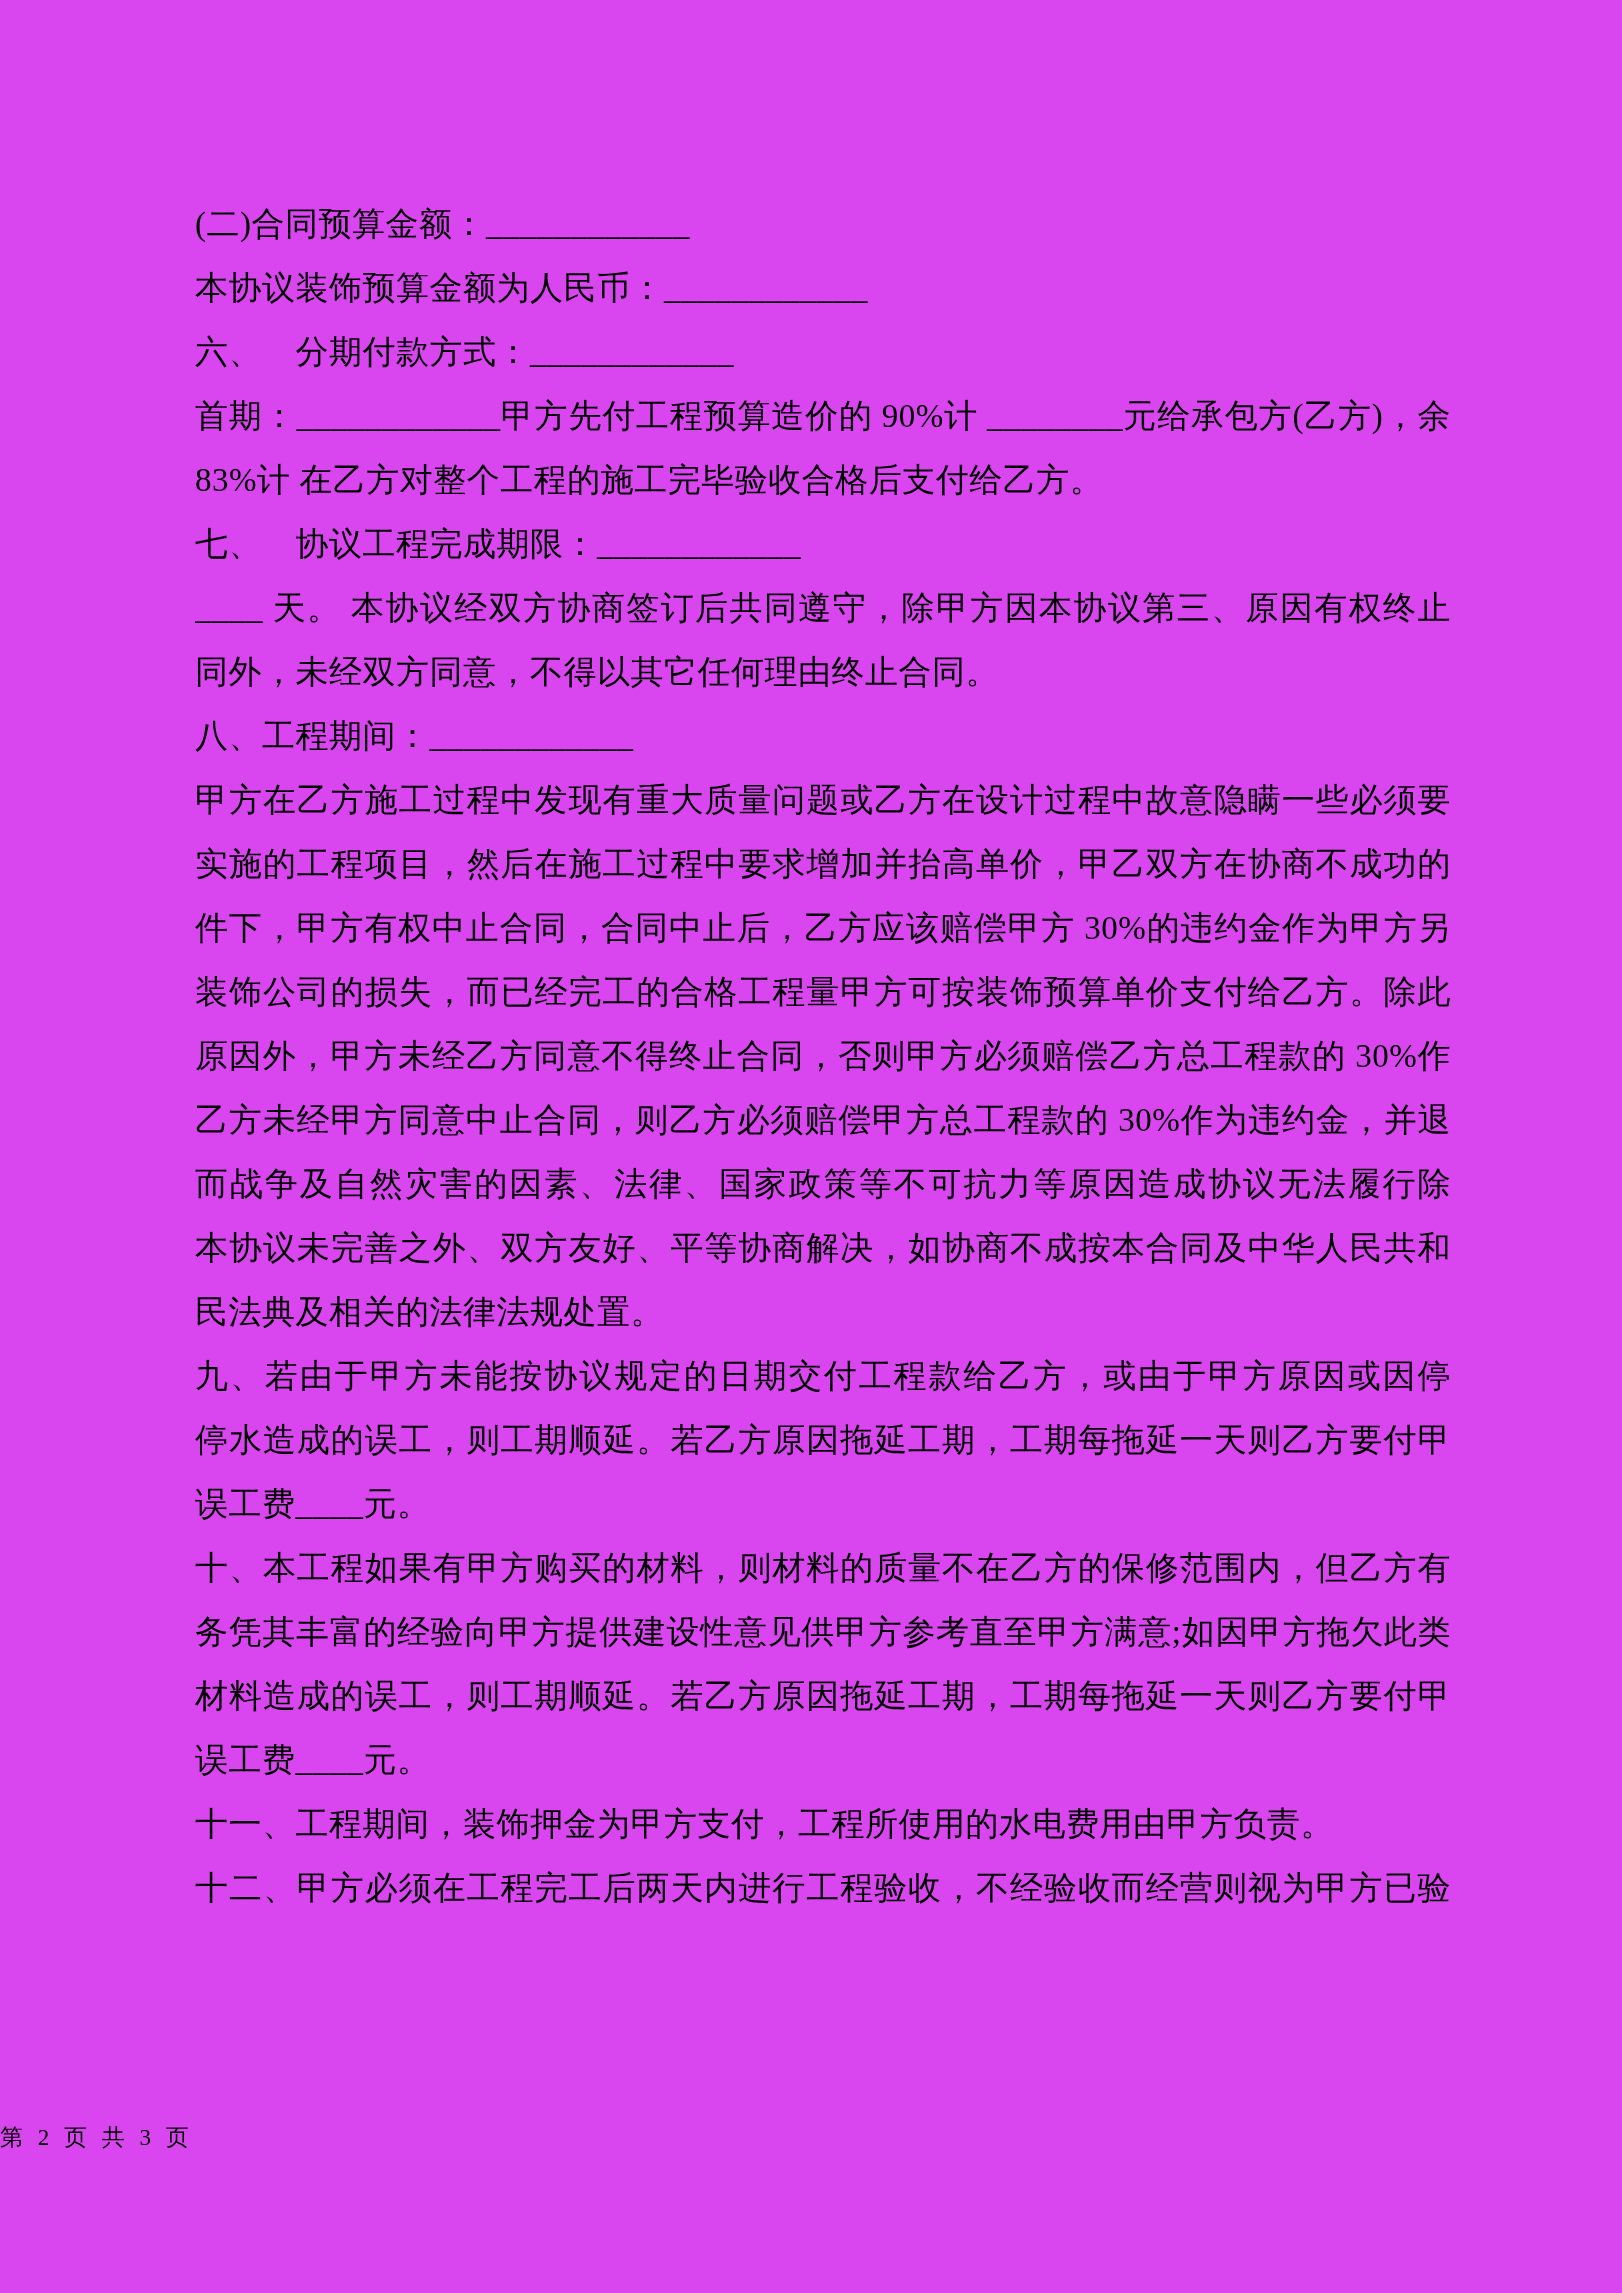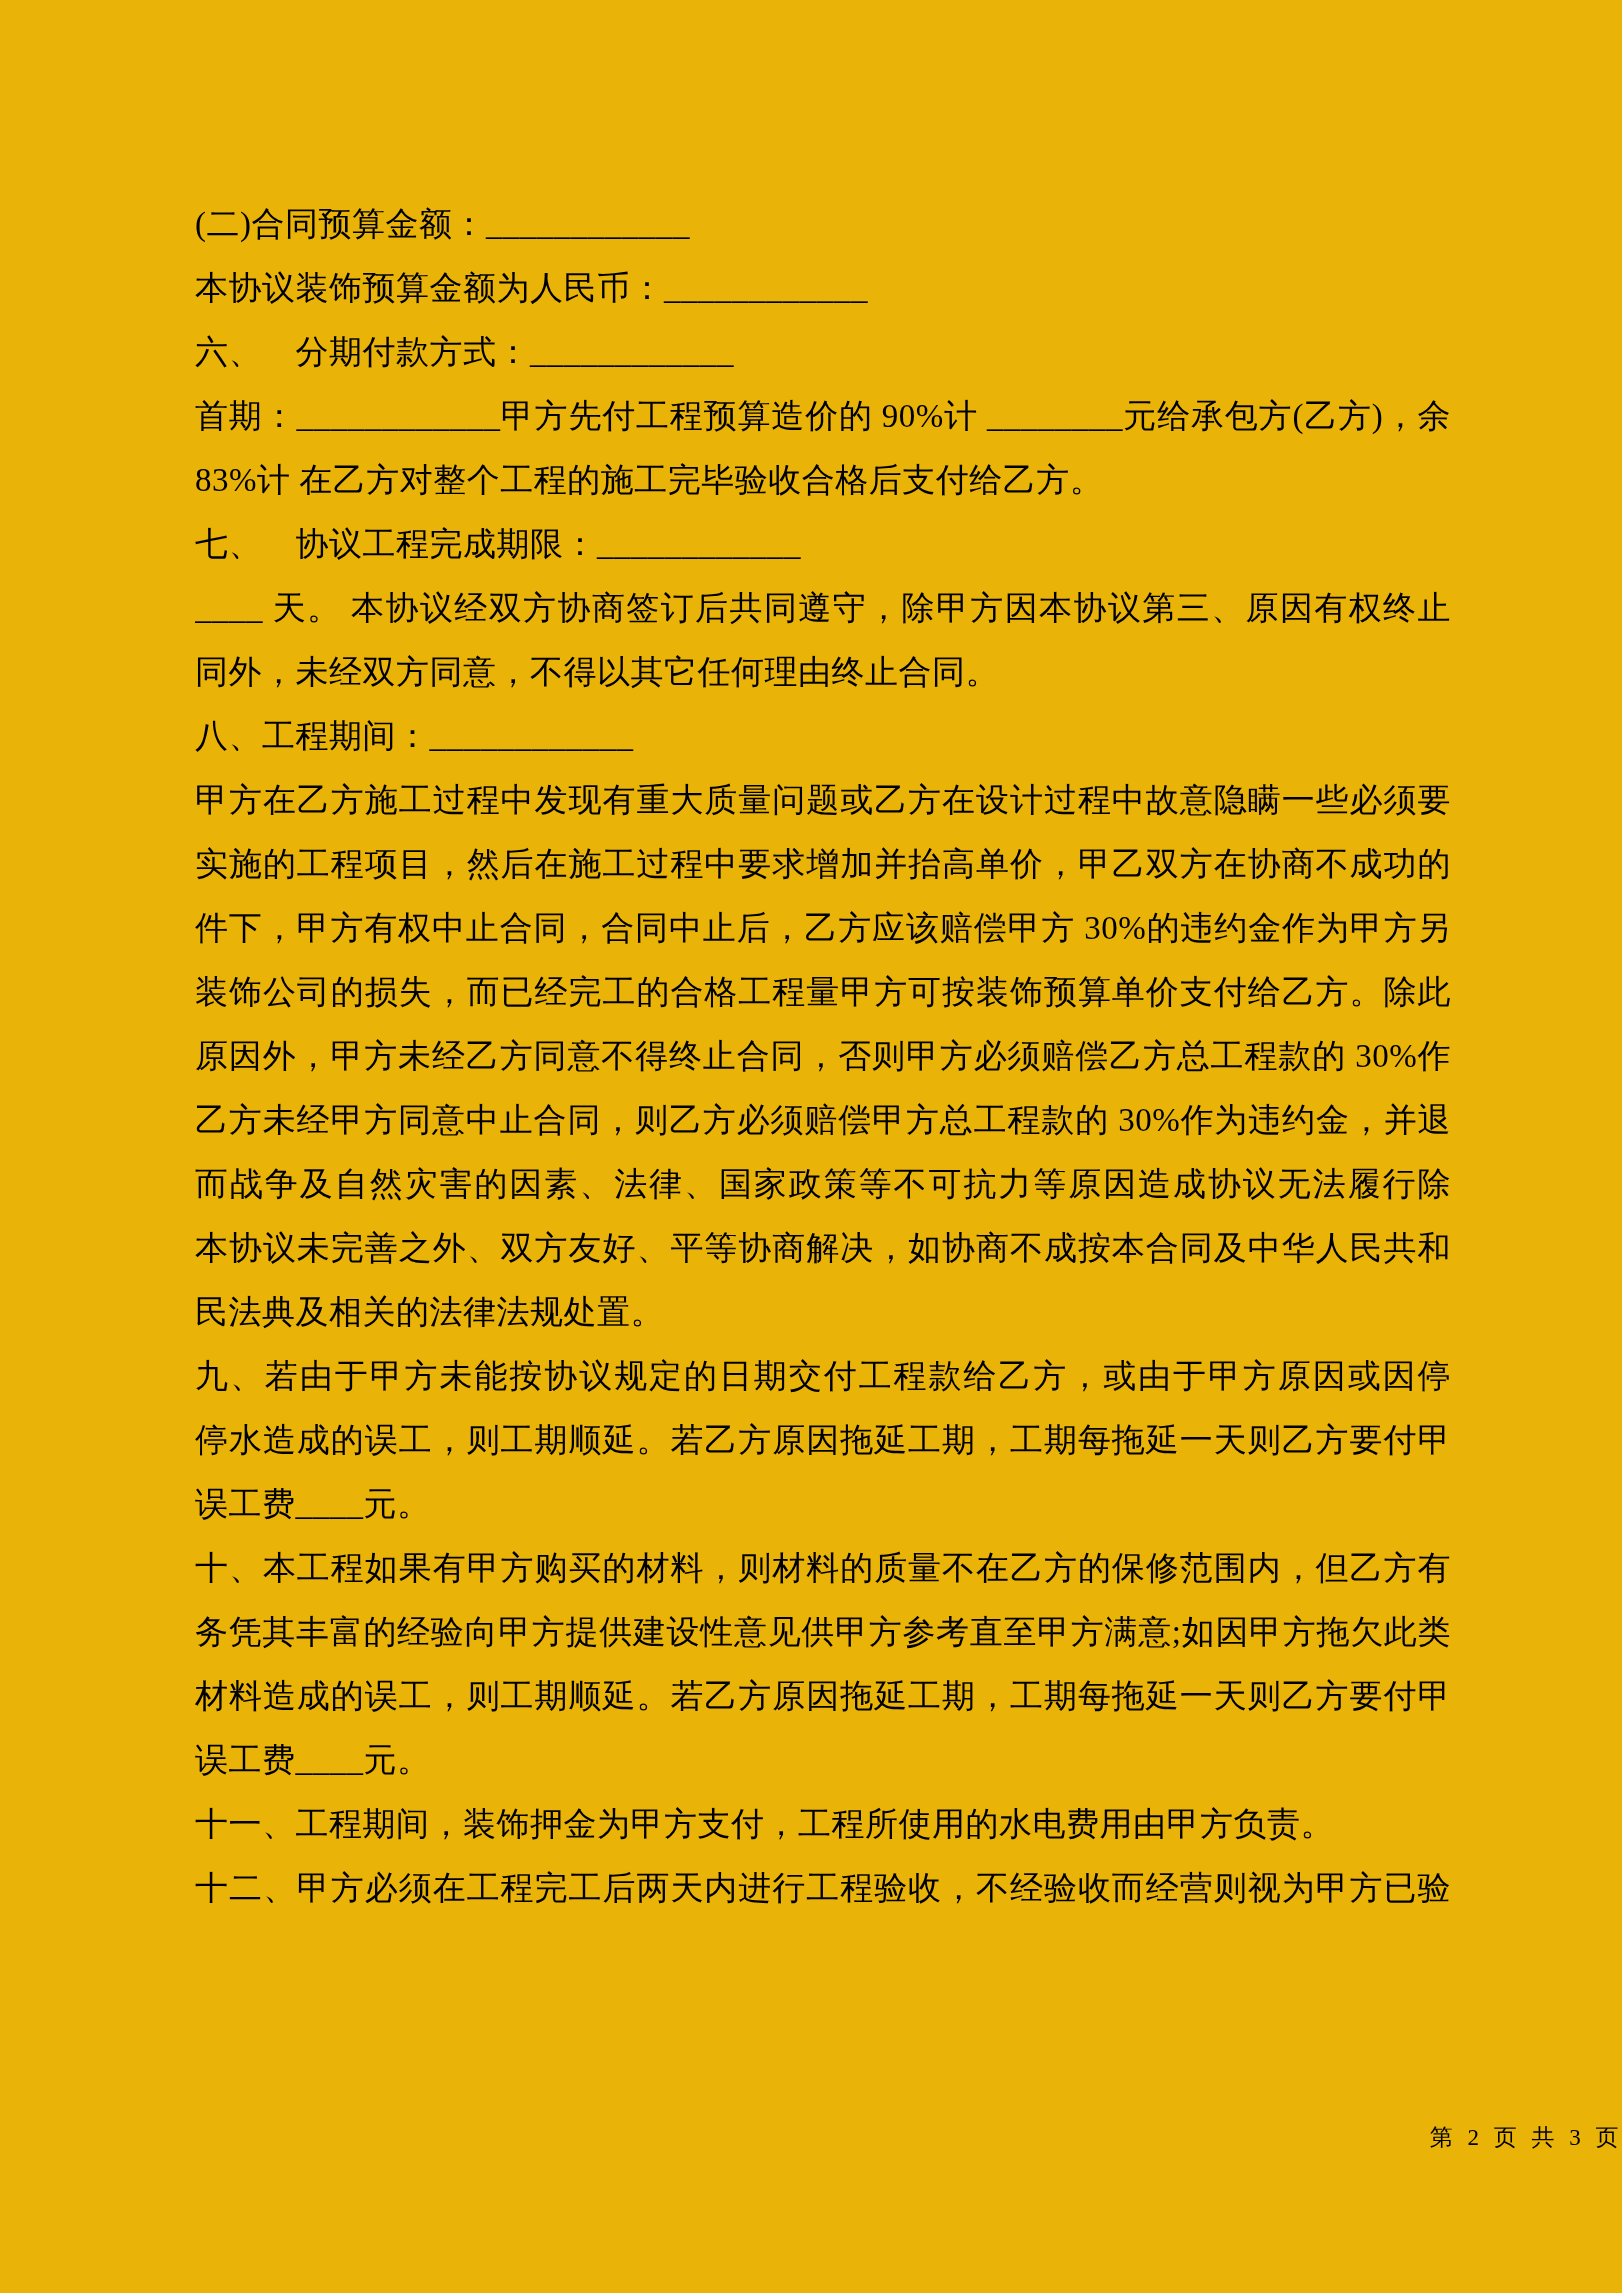--- a/index.html
+++ b/index.html
@@ -11,21 +11,21 @@
     height: 2294px;
     position: relative;
     background: #ffffff;
     color: #000000;
     font-family: "Liberation Serif", "DejaVu Serif", serif;
     overflow: hidden;
   }
   .page {
     position: absolute;
     inset: 0;
-    background: #eab308;
+    background: #d946ef;
   }
   .doc-body {
     position: absolute;
     left: 195px;
     top: 192px;
     width: 1256px;
   }
   .line {
     height: 64px;
     line-height: 64px;
@@ -36,21 +36,21 @@
     letter-spacing: 0.5px;
   }
   .line.just {
     text-align-last: justify;
   }
   .footer {
     position: absolute;
     left: 0;
     top: 2118px;
     width: 100%;
-    text-align: right;
+    text-align: left;
     font-size: 23px;
     line-height: 40px;
     letter-spacing: 4.5px;
     color: #000000;
   }
 </style>
 </head>
 <body>
 
 <div class="page">

